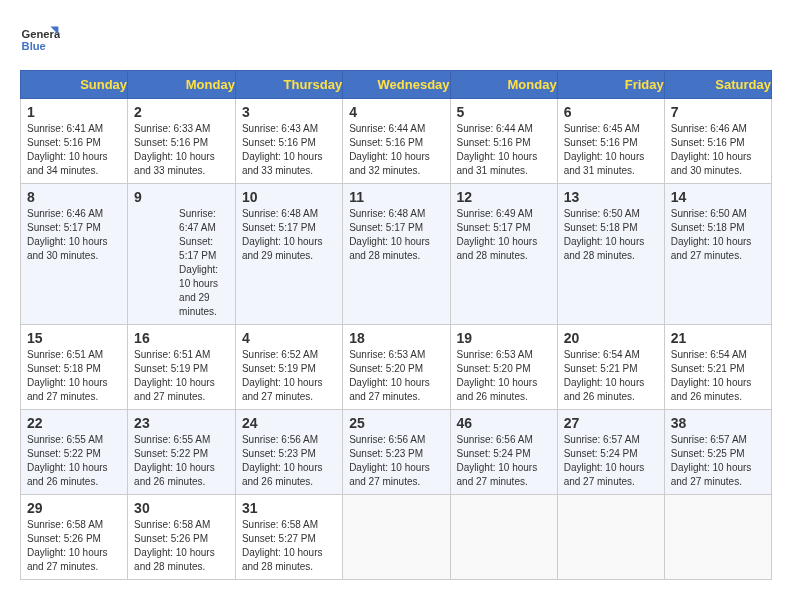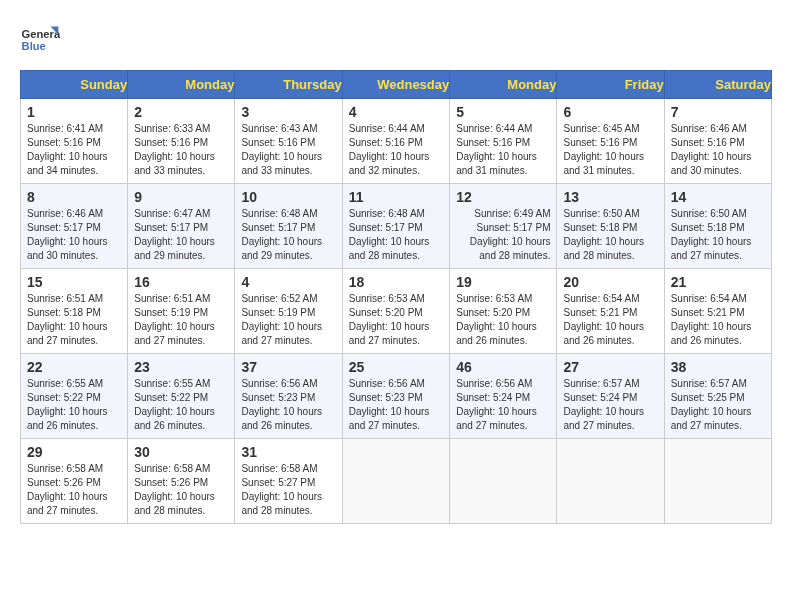--- a/index.html
+++ b/index.html
@@ -166,42 +166,42 @@
       <tr class="row-alt">
         <td>
           <span class="day-num">8</span>
           <div class="day-info" style="white-space: pre-line;">Sunrise: 6:46 AM
 Sunset: 5:17 PM
 Daylight: 10 hours
 and 30 minutes.</div>
         </td>
         <td>
           <span class="day-num">9</span>
-          <div class="day-info" style="white-space: pre-line;">Sunrise: 6:47 AM
+          <div class="day-info" style="white-space: pre-line; margin-left: 45px;">Sunrise: 6:47 AM
 Sunset: 5:17 PM
 Daylight: 10 hours
 and 29 minutes.</div>
         </td>
         <td>
           <span class="day-num">10</span>
           <div class="day-info" style="white-space: pre-line;">Sunrise: 6:48 AM
 Sunset: 5:17 PM
 Daylight: 10 hours
 and 29 minutes.</div>
         </td>
         <td>
           <span class="day-num">11</span>
           <div class="day-info" style="white-space: pre-line;">Sunrise: 6:48 AM
 Sunset: 5:17 PM
 Daylight: 10 hours
 and 28 minutes.</div>
         </td>
         <td>
           <span class="day-num">12</span>
-          <div class="day-info" style="white-space: pre-line; text-align: right;">Sunrise: 6:49 AM
+          <div class="day-info" style="white-space: pre-line;">Sunrise: 6:49 AM
 Sunset: 5:17 PM
 Daylight: 10 hours
 and 28 minutes.</div>
         </td>
         <td>
           <span class="day-num">13</span>
           <div class="day-info" style="white-space: pre-line;">Sunrise: 6:50 AM
 Sunset: 5:18 PM
 Daylight: 10 hours
 and 28 minutes.</div>
@@ -274,21 +274,21 @@
 and 26 minutes.</div>
         </td>
         <td>
           <span class="day-num">23</span>
           <div class="day-info" style="white-space: pre-line;">Sunrise: 6:55 AM
 Sunset: 5:22 PM
 Daylight: 10 hours
 and 26 minutes.</div>
         </td>
         <td>
-          <span class="day-num">37</span>
+          <span class="day-num">24</span>
           <div class="day-info" style="white-space: pre-line;">Sunrise: 6:56 AM
 Sunset: 5:23 PM
 Daylight: 10 hours
 and 26 minutes.</div>
         </td>
         <td>
           <span class="day-num">25</span>
           <div class="day-info" style="white-space: pre-line;">Sunrise: 6:56 AM
 Sunset: 5:23 PM
 Daylight: 10 hours

